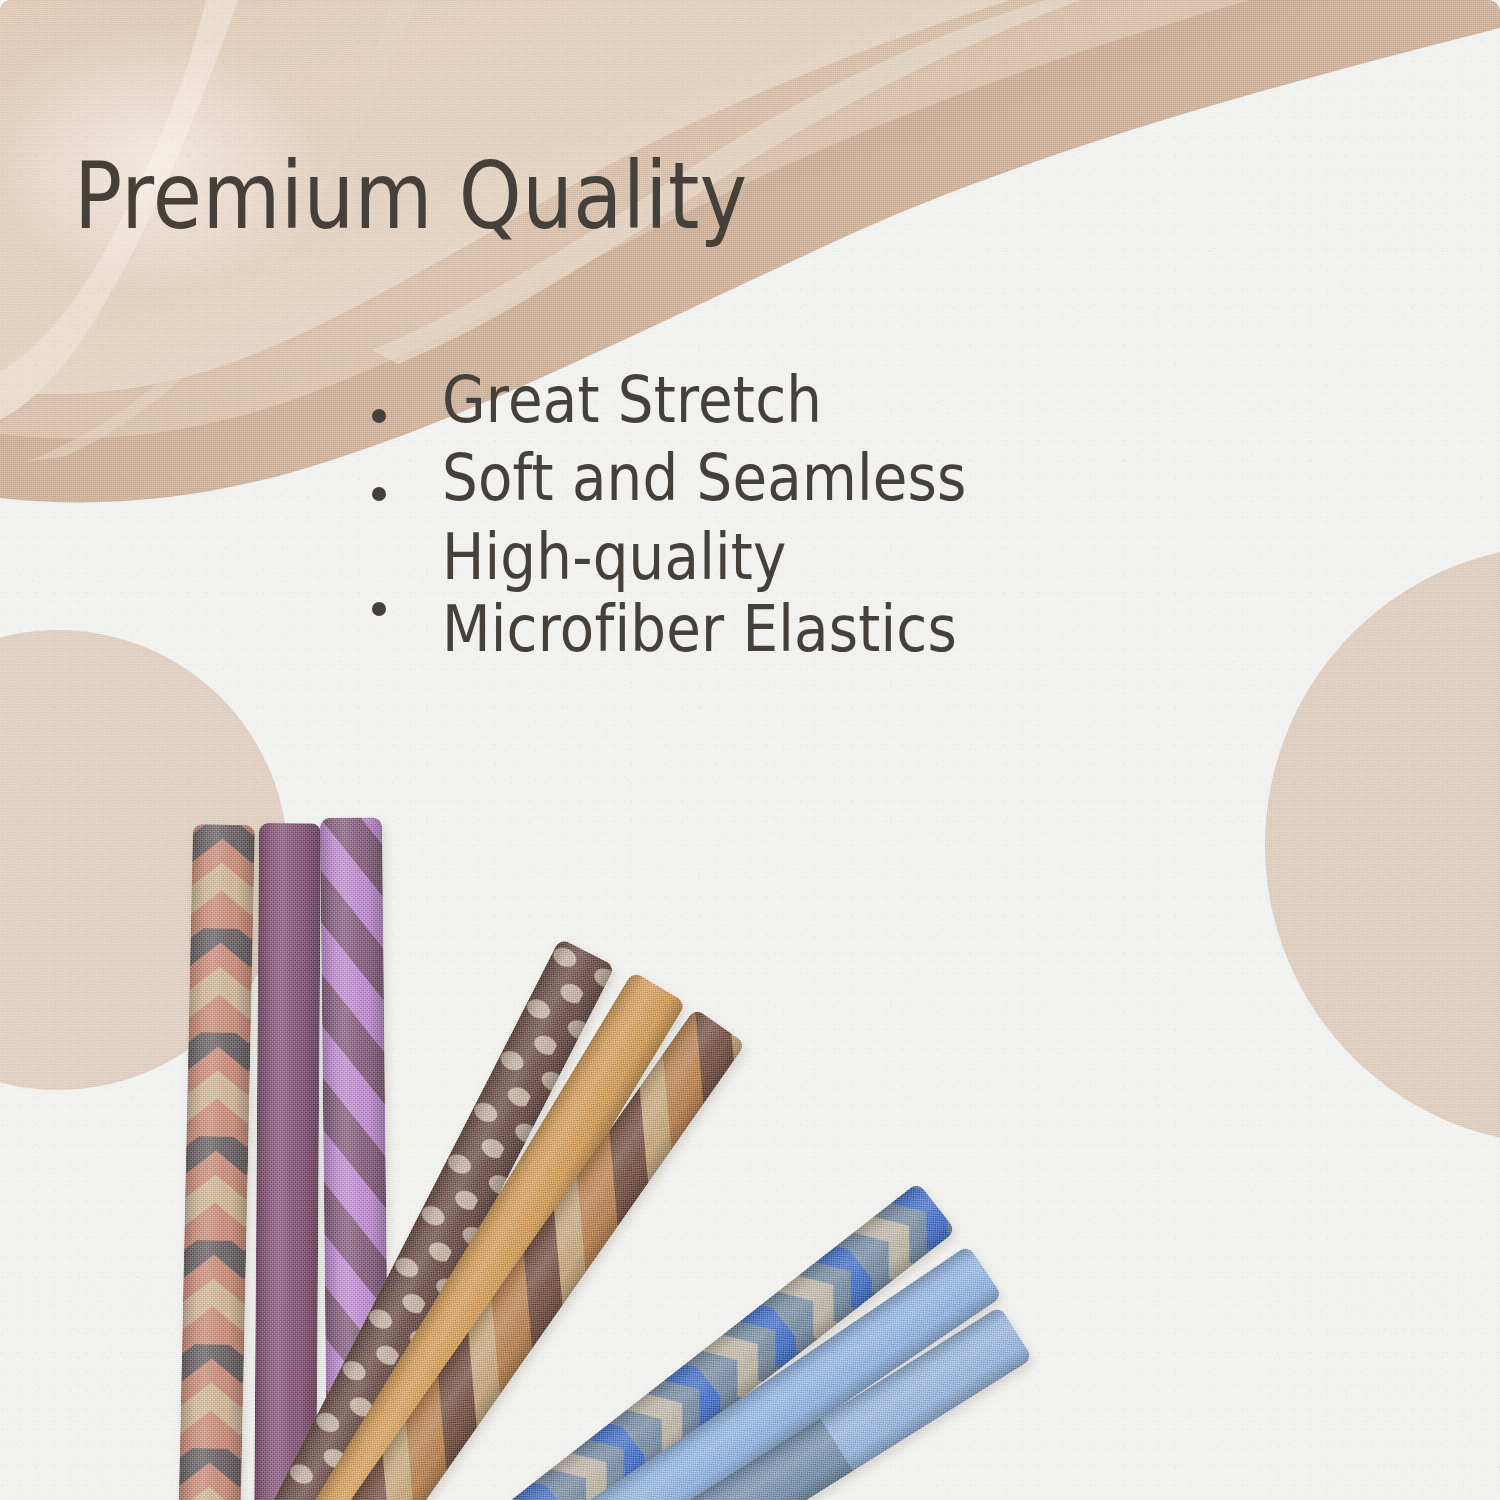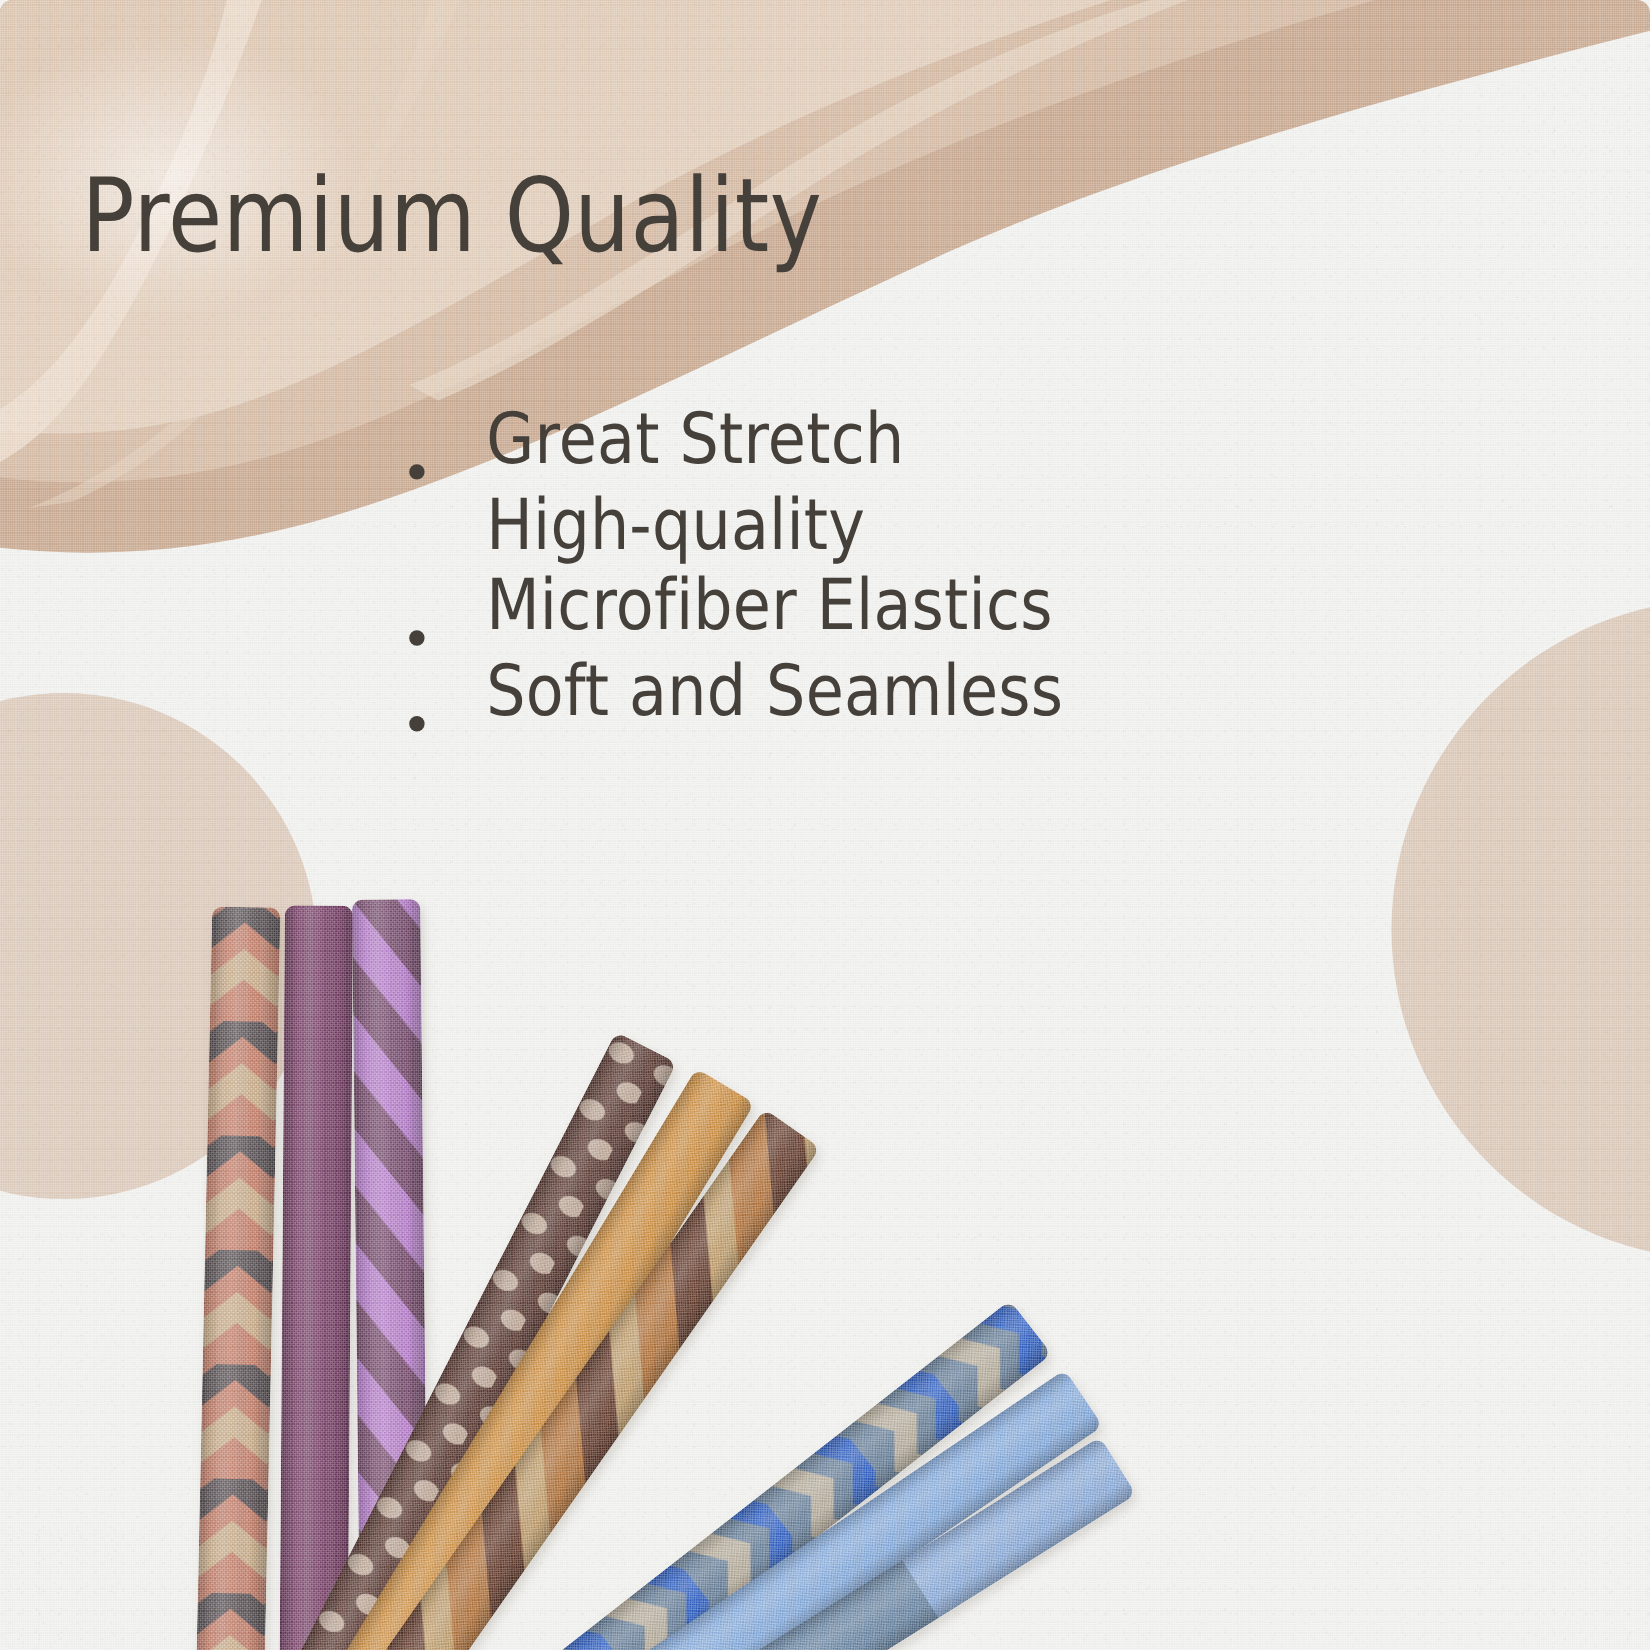--- a/index.html
+++ b/index.html
@@ -44,21 +44,21 @@
     font-size:93px;font-weight:400;letter-spacing:.5px;
     color:#46403a;line-height:1;white-space:nowrap;
     transform:scaleX(.86);transform-origin:left center;
   }
 
   
   .features{
     position:absolute;left:372px;top:364px;z-index:8;
     width:800px;
   }
-  .feature-row{display:flex;align-items:flex-end;margin-bottom:6px;}
+  .feature-row{display:flex;align-items:center;margin-bottom:6px;}
   .bullet{
     width:14px;height:14px;border-radius:50%;background:#46403a;
     margin-top:32px;margin-right:56px;flex:0 0 auto;
   }
   .feature-text{
     font-family:"DejaVu Sans", sans-serif;
     font-size:64px;font-weight:400;color:#46403a;
     line-height:1.13;letter-spacing:.2px;
     transform:scaleX(.88);transform-origin:left center;
     white-space:pre-line;
@@ -284,22 +284,22 @@
 
   <h1 class="headline">Premium Quality</h1>
 
   <ul class="features" style="list-style:none;margin:0;padding:0;">
     <li class="feature-row">
       <span class="bullet"></span>
       <span class="feature-text">Great Stretch</span>
     </li>
     <li class="feature-row">
       <span class="bullet"></span>
+      <span class="feature-text">Soft and Seamless</span>
+    </li>
+    <li class="feature-row">
+      <span class="bullet"></span>
       <span class="feature-text">High-quality
 Microfiber Elastics</span>
     </li>
-    <li class="feature-row">
-      <span class="bullet"></span>
-      <span class="feature-text">Soft and Seamless</span>
-    </li>
   </ul>
 
 </div>
 
 </body></html>

